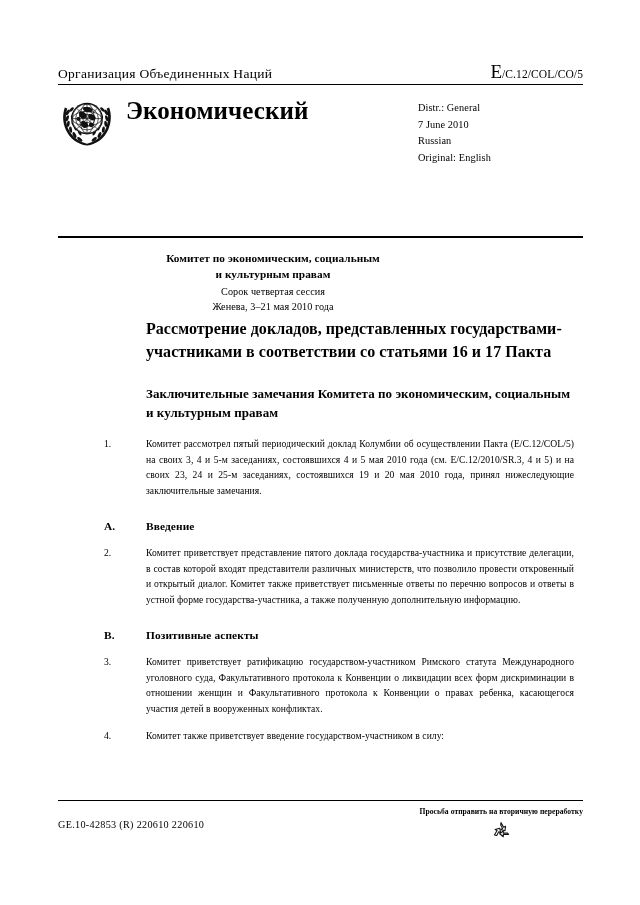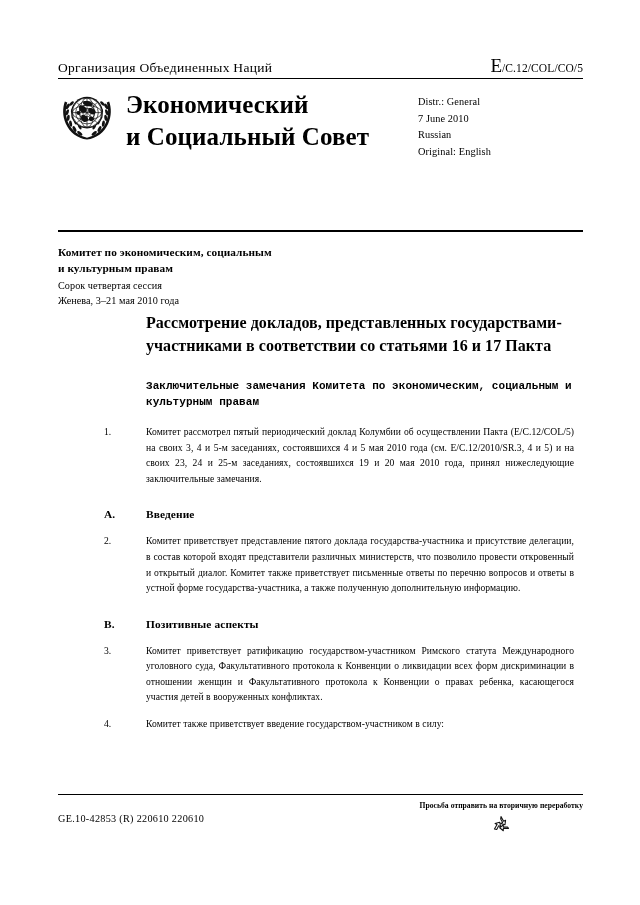--- a/index.html
+++ b/index.html
@@ -11,21 +11,21 @@
     width: 640px;
     height: 905px;
     font-family: "Liberation Serif", "DejaVu Serif", serif;
     color: #000000;
     position: relative;
     overflow: hidden;
   }
 
   .page {
     position: absolute;
-    left: 0; top: 4px;
+    left: 0; top: 10px;
     width: 640px;
     height: 714px;
   }
 
   
   .masthead {
     position: absolute;
     left: 58px;
     top: 52px;
     width: 525px;
@@ -102,20 +102,21 @@
     border-bottom: 2px solid #000;
     height: 0;
   }
 
   
   .committee {
     position: absolute;
     left: 58px;
     top: 240px;
     width: 430px;
+    text-align: center;
   }
   .committee-name {
     font-weight: bold;
     font-size: 11.3px;
     line-height: 1.45;
     letter-spacing: 0.05px;
   }
   .committee-session {
     font-weight: normal;
     font-size: 10.2px;
@@ -138,25 +139,24 @@
   }
 
   .title-main {
     font-weight: bold;
     font-size: 16px;
     line-height: 1.42;
     letter-spacing: 0.05px;
   }
   .title-sub {
     font-weight: bold;
-    font-size: 11px;
+    font-size: 13px;
     line-height: 1.45;
     margin-top: 22px;
     letter-spacing: 0.05px;
-    font-family: Liberation Mono, monospace;
   }
   .country {
     font-weight: bold;
     font-size: 13.6px;
     margin-top: 24px;
     letter-spacing: 0.1px;
   }
 
   .para {
     position: relative;
@@ -311,21 +311,20 @@
               <path d="M49 52 C55 51 61 54 62 59 C63 64 58 68 53 66 C48 64 46 57 49 52 Z"></path>
               <path d="M67 55 C71 54 75 57 74 61 C73 65 68 66 65 63 C63 60 64 56 67 55 Z"></path>
               <path d="M40 44 C44 43 47 46 46 49 C45 52 41 53 39 50 C37 47 38 45 40 44 Z"></path>
             </g>
           </g>
         </svg>
       </div>
 
       <div class="organ-title">
         <div>Экономический</div>
-        <div>и Социальный Совет</div>
       </div>
 
       <div class="distr-block">
         <div>Distr.: General</div>
         <div>7 June 2010</div>
         <div>Russian</div>
         <div>Original: English</div>
       </div>
 
     </div>

